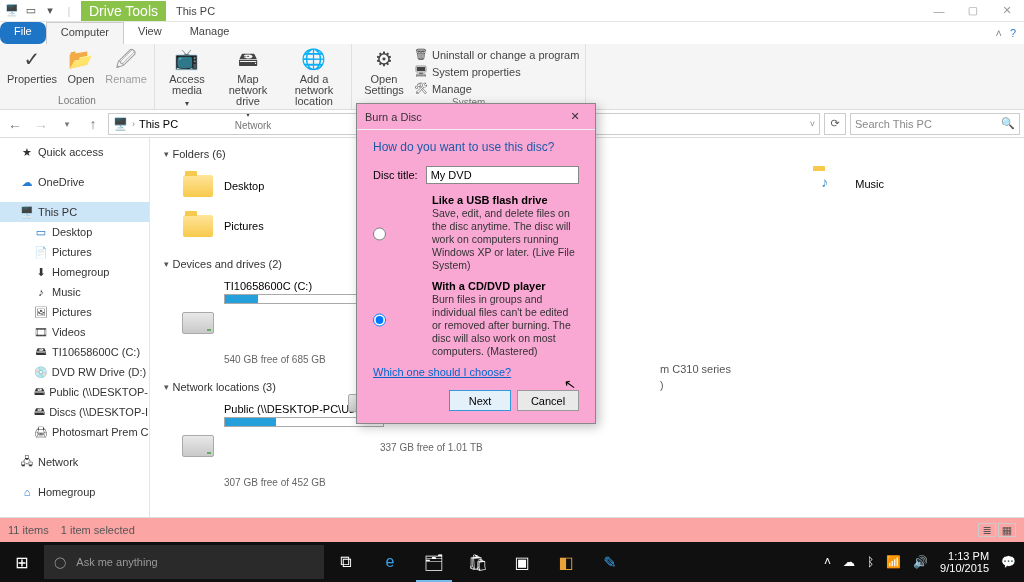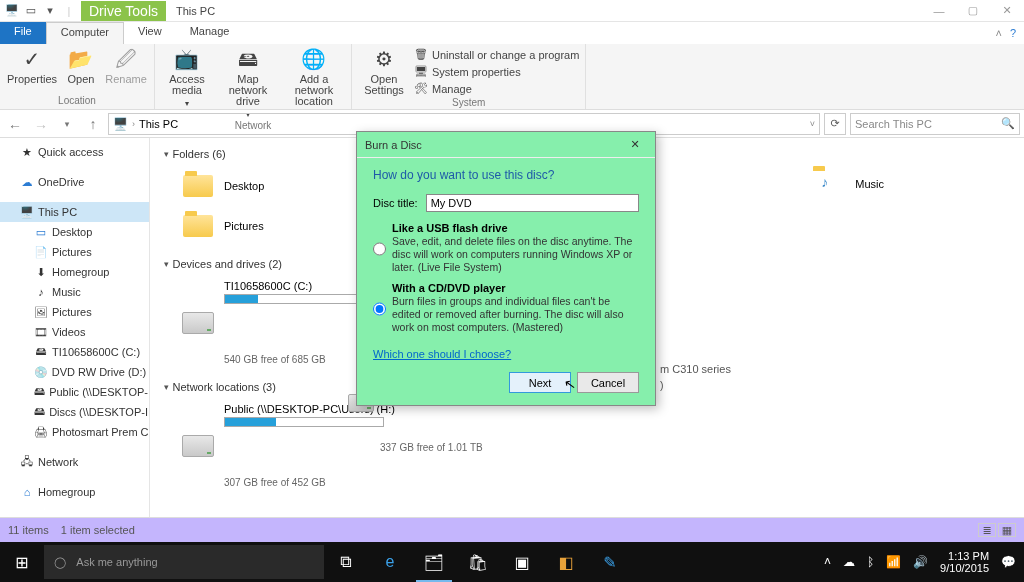--- a/index.html
+++ b/index.html
@@ -10,21 +10,21 @@
 .qat { display: flex; align-items: center; gap: 3px; padding: 0 4px; }
 .qat-icon { width: 16px; height: 16px; display: flex; align-items: center; justify-content: center; font-size: 11px; color: #555; }
 .drive-tools { background: #8bc34a; color: #fff; padding: 2px 8px; font-size: 14px; }
 .title-text { padding: 0 10px; color: #444; }
 .win-controls { margin-left: auto; display: flex; }
 .win-btn { width: 34px; height: 22px; display: flex; align-items: center; justify-content: center; color: #999; }
 
 
 .ribbon-tabs { height: 22px; display: flex; align-items: stretch; background: #fff; }
 .rtab { padding: 3px 14px; color: #444; cursor: pointer; }
-.rtab.file { background: #1e74c5; color: #fff; }
+.rtab.file { background: #1e74c5; color: #fff; border-radius: 7px; }
 .rtab.active { border: 1px solid #ccc; border-bottom: none; background: #f5f5f5; }
 
 
 .ribbon { height: 66px; background: #f5f5f5; border-bottom: 1px solid #ddd; display: flex; }
 .rgroup { border-right: 1px solid #e0e0e0; padding: 2px 6px; display: flex; flex-direction: column; justify-content: space-between; }
 .rgroup-row { display: flex; gap: 4px; }
 .rgroup-label { text-align: center; font-size: 10px; color: #777; padding-bottom: 1px; }
 .rbtn-lg { width: 52px; display: flex; flex-direction: column; align-items: center; gap: 2px; text-align: center; font-size: 10.5px; color: #444; line-height: 11px; }
 .rbtn-lg .ri { width: 32px; height: 26px; display: flex; align-items: center; justify-content: center; font-size: 20px; }
 .rbtn-sm { display: flex; align-items: center; gap: 4px; font-size: 10.5px; color: #444; height: 17px; }
@@ -59,44 +59,44 @@
 .drive-ico::after { content:''; position:absolute; right:2px; bottom:2px; width:4px;height:2px;background:#6a6; }
 .drive-info { display:flex;flex-direction:column;gap:2px; }
 .drive-bar { width: 160px; height: 10px; border: 1px solid #aaa; background:#fff; position:relative; }
 .drive-bar-fill { position:absolute;left:0;top:0;bottom:0;background:#26a0da; }
 .drive-sub { font-size: 10px; color: #666; margin-top: 48px; }
 
 .music-folder { position: absolute; right: 140px; top: 170px; display:flex;align-items:center;gap:8px; }
 .music-note { position:absolute; left:10px; top:4px; font-size:14px; color:#3b89c9; }
 
 
-.statusbar { position: absolute; bottom: 40px; left: 0; right: 0; height: 20px; border-top: 1px solid #ddd; background:#c4b5fd; display:flex;align-items:center;padding:12px 8px;font-size:10.5px;color:#555;gap:12px; }
+.statusbar { position: absolute; bottom: 40px; left: 0; right: 0; height: 20px; border-top: 1px solid #ddd; background:#fca5a5; display:flex;align-items:center;padding:12px 8px;font-size:10.5px;color:#555;gap:12px; }
 
 
 .taskbar { position: absolute; bottom: 0; left: 0; right: 0; height: 40px; background: #101010; display: flex; align-items: center; }
 .tb-btn { width: 44px; height: 40px; display:flex;align-items:center;justify-content:center;color:#fff;font-size:16px; position:relative; }
 .tb-btn.active::after { content:''; position:absolute; bottom:0;left:4px;right:4px;height:2px;background:#76b9ed; }
 .cortana { flex: 0 0 280px; height: 34px; background:#2a2a2a; display:flex;align-items:center;gap:10px;padding:0 10px;color:#999; }
 .systray { margin-left: auto; display: flex; align-items: center; gap: 12px; color:#fff; padding: 0 8px; }
 .systray span { font-size: 12px; }
 .clock { text-align:right; font-size:10.5px; line-height:12px; color:#fff; }
-.dialog { position: absolute; left: 356px; top: 131px; width: 300px; background: #86efac; border: 1px solid #888; box-shadow: 3px 3px 10px rgba(0,0,0,.25); z-index: 50; }
+.dialog { position: absolute; left: 356px; top: 103px; width: 240px; background: #f9a8d4; border: 1px solid #888; box-shadow: 3px 3px 10px rgba(0,0,0,.25); z-index: 50; }
 .dlg-title { height: 26px; display:flex;align-items:center;padding:0 8px;font-size:11.5px;color:#333; border-bottom:1px solid #eee; }
 .dlg-close { margin-left:auto; width:24px;height:20px;display:flex;align-items:center;justify-content:center;color:#333; }
 .dlg-body { padding: 10px 16px 12px; }
 .dlg-h { color:#1e5aa8; font-size:12px; margin-bottom: 12px; }
 .dlg-row { display:flex;align-items:center;gap:8px;margin-bottom:10px; }
 .dlg-row label { font-size:11px; }
 .dlg-row input[type=text] { flex:1; border:1px solid #888; height:18px; padding:0 4px; font-size:11px; }
 .radio-opt { display:flex;gap:6px;margin-bottom:8px; }
 .radio-opt input { margin-top:2px; }
-.radio-opt .rt { font-size:11px; }
+.radio-opt .rt { font-size:11px;margin-left:40px; }
 .radio-opt .rt b { font-weight: 600; }
 .radio-opt .rt .desc { display:block; color:#333; font-size:10.5px; line-height:13px; margin-top:1px; }
-.dlg-link { color:#0066cc; text-decoration:underline; font-size:11px; display:inline-block; margin-top:6px; }
+.dlg-link { color:#0066cc; text-decoration:underline; font-size:11px; display:inline-block; }
 .dlg-buttons { display:flex;justify-content:flex-end;gap:6px;margin-top:12px; }
 .dlg-buttons button { width:62px; height:21px; border:1px solid #999; background:#e9e9e9; font-size:11px; }
 .dlg-buttons button.primary { border:1px solid #3399dd; background:#e4f1fb; }
 .cursor { position:absolute; left:564px; top:376px; font-size:14px; z-index:60; color:#000; pointer-events:none; transform: rotate(-10deg); }
 
 
 .behind { color:#555; }
 </style>
 </head>
 <body>

